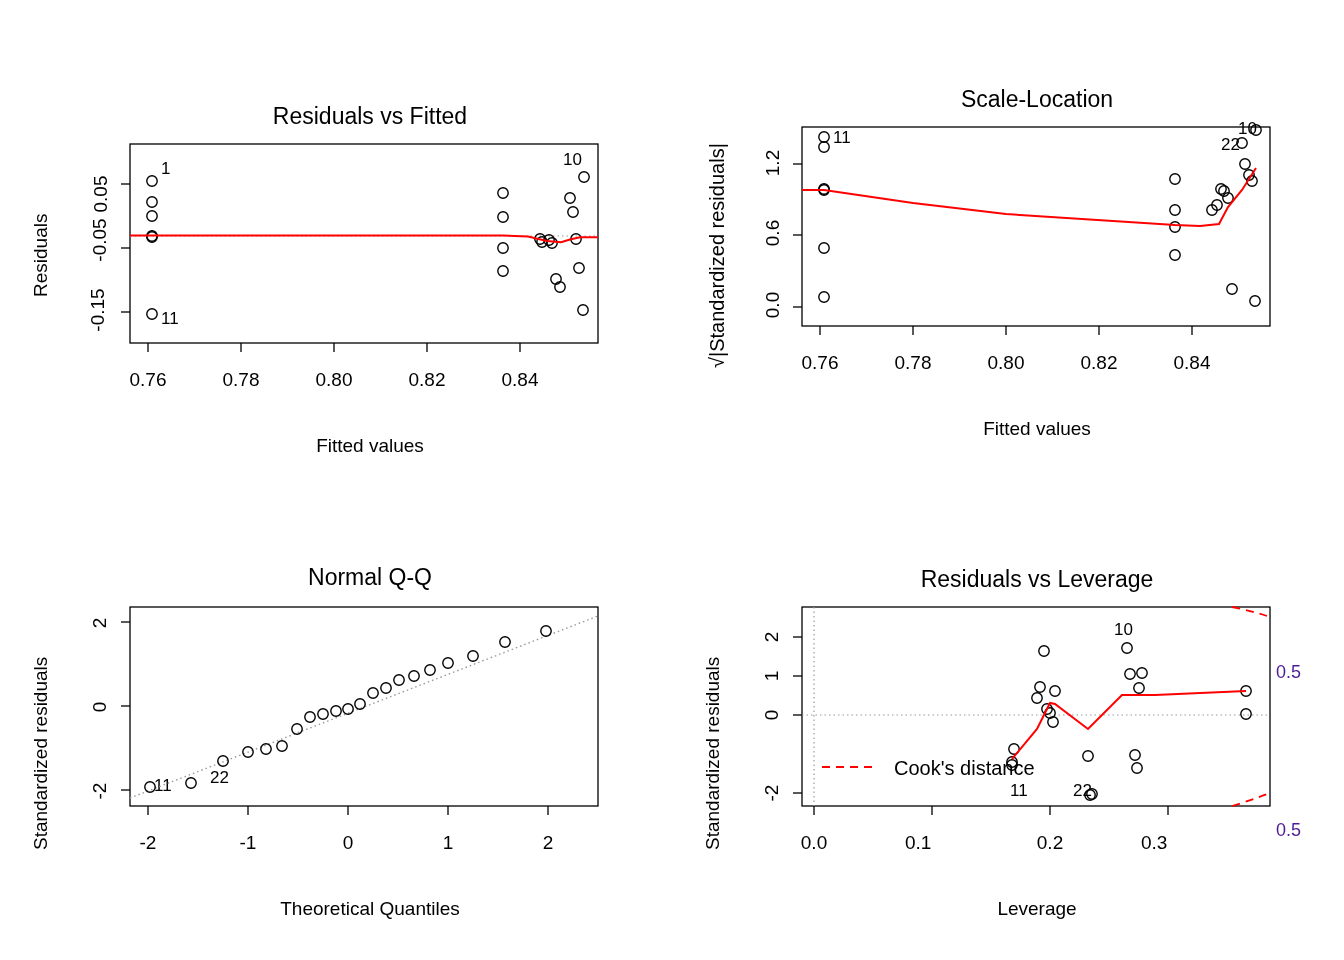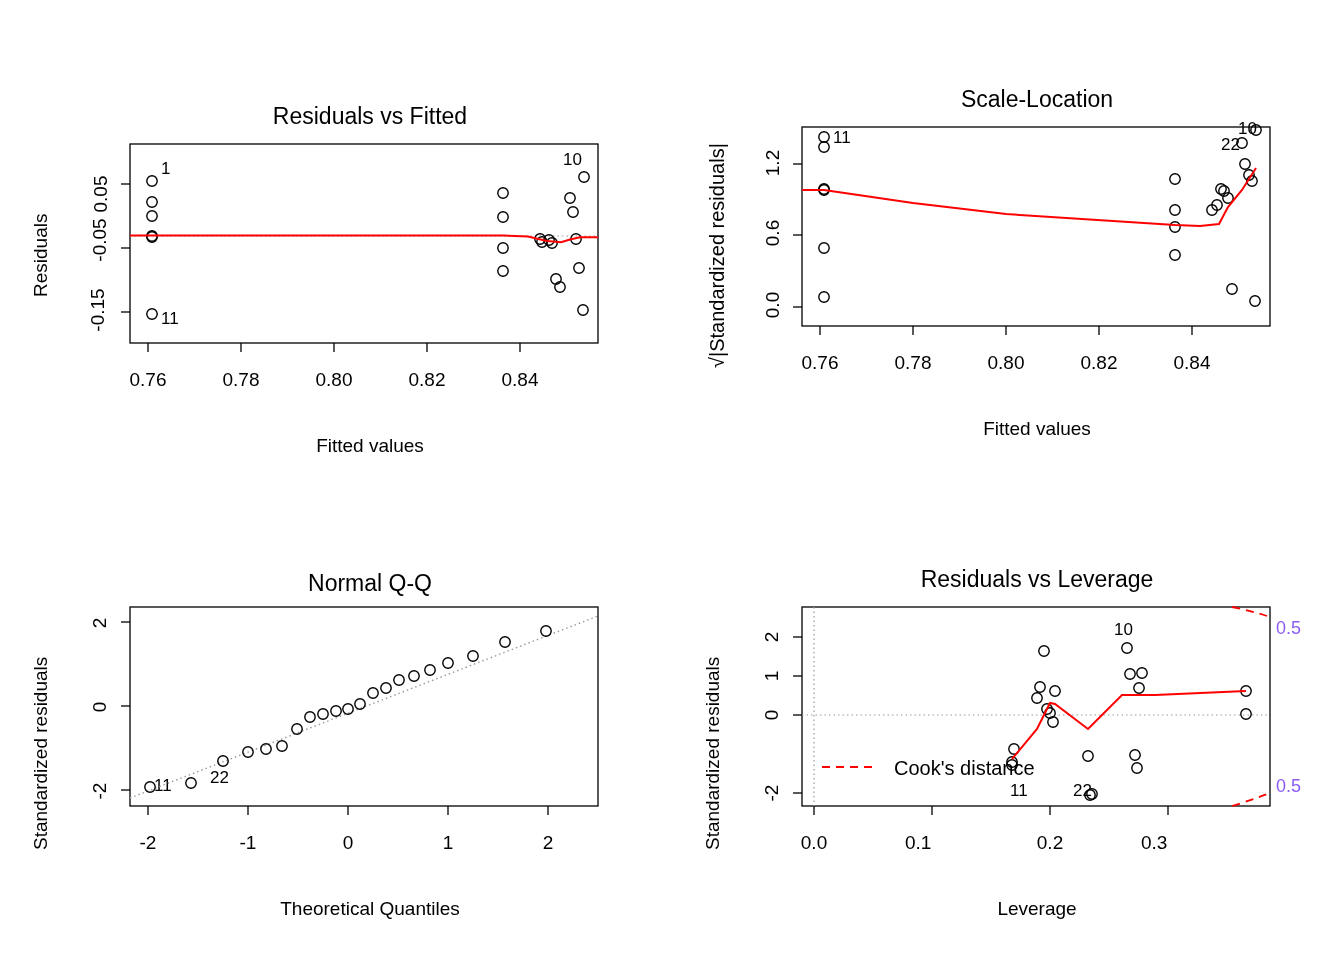--- a/index.html
+++ b/index.html
@@ -61,22 +61,23 @@
   }
   .point-label {
     position: absolute;
     font-size: 17px;
     color: #000;
     white-space: nowrap;
   }
   .cook-label {
     position: absolute;
     font-size: 18px;
-    color: #8b5cf6;
-    white-space: nowrap;
+    color: #4c1d95;
+    white-space: nowrap;
+    margin-top: 44px;
   }
   .legend-text {
     position: absolute;
     font-size: 20px;
     color: #000;
     white-space: nowrap;
   }
   svg { display: block; }
 </style>
 </head>
@@ -201,21 +202,21 @@
         <circle cx="577" cy="175" r="5.2"></circle>
         <circle cx="580" cy="181" r="5.2"></circle>
         <circle cx="583" cy="301" r="5.2"></circle>
         <circle cx="584" cy="130" r="5.2"></circle>
       </g>
       <polyline points="130,190 152,190 241,203 334,214 503,225 528,226 547,224 556,207 570,190 584,168" fill="none" stroke="#ff0000" stroke-width="2"></polyline>
     </svg>
   </div>
 
   <div class="panel" style="left:0;top:480px;width:672px;height:480px;">
-    <div class="panel-title" style="left:130px;top:90px;width:480px;">Normal Q-Q</div>
+    <div class="panel-title" style="left:130px;top:84px;width:480px;">Normal Q-Q</div>
 
     <div class="y-axis-label" style="left:30px;top:370px;">Standardized residuals</div>
     <div class="axis-label" style="left:130px;top:418px;width:480px;">Theoretical Quantiles</div>
 
     <div class="tick-label-y" style="left:80px;top:300px;width:40px;text-align:center;">-2</div>
     <div class="tick-label-y" style="left:80px;top:216px;width:40px;text-align:center;">0</div>
     <div class="tick-label-y" style="left:80px;top:132px;width:40px;text-align:center;">2</div>
 
     <div class="tick-label" style="left:128px;top:352px;width:40px;text-align:center;">-2</div>
     <div class="tick-label" style="left:228px;top:352px;width:40px;text-align:center;">-1</div>

